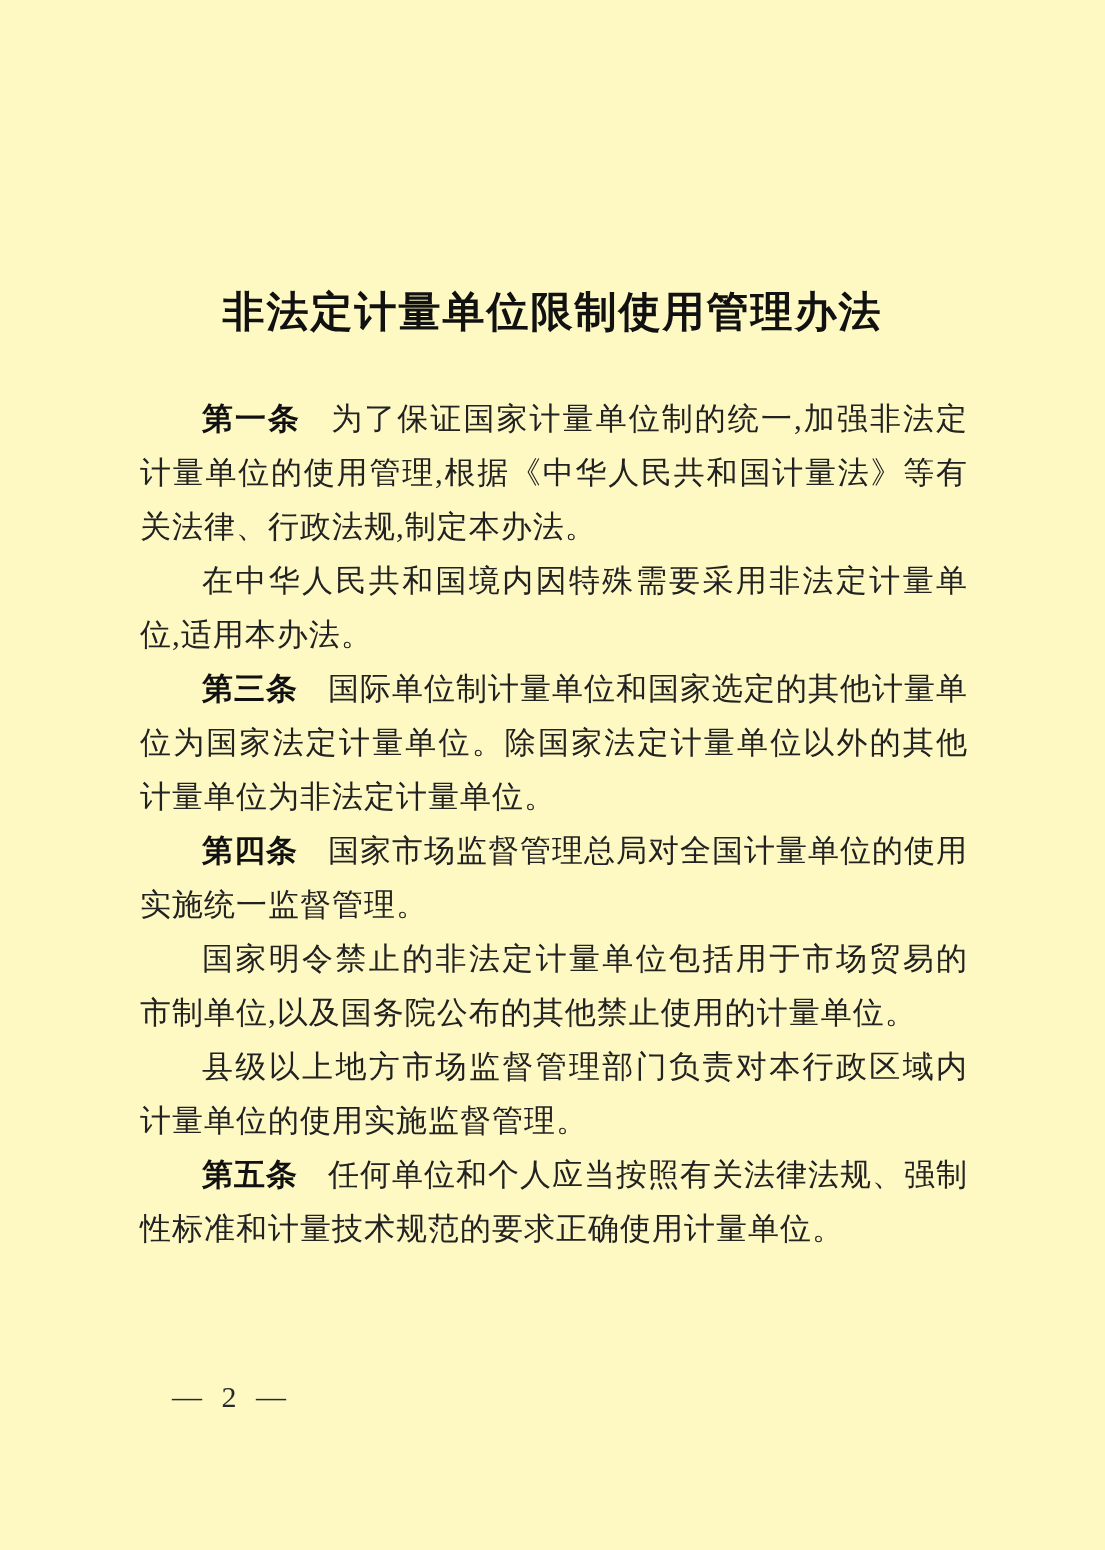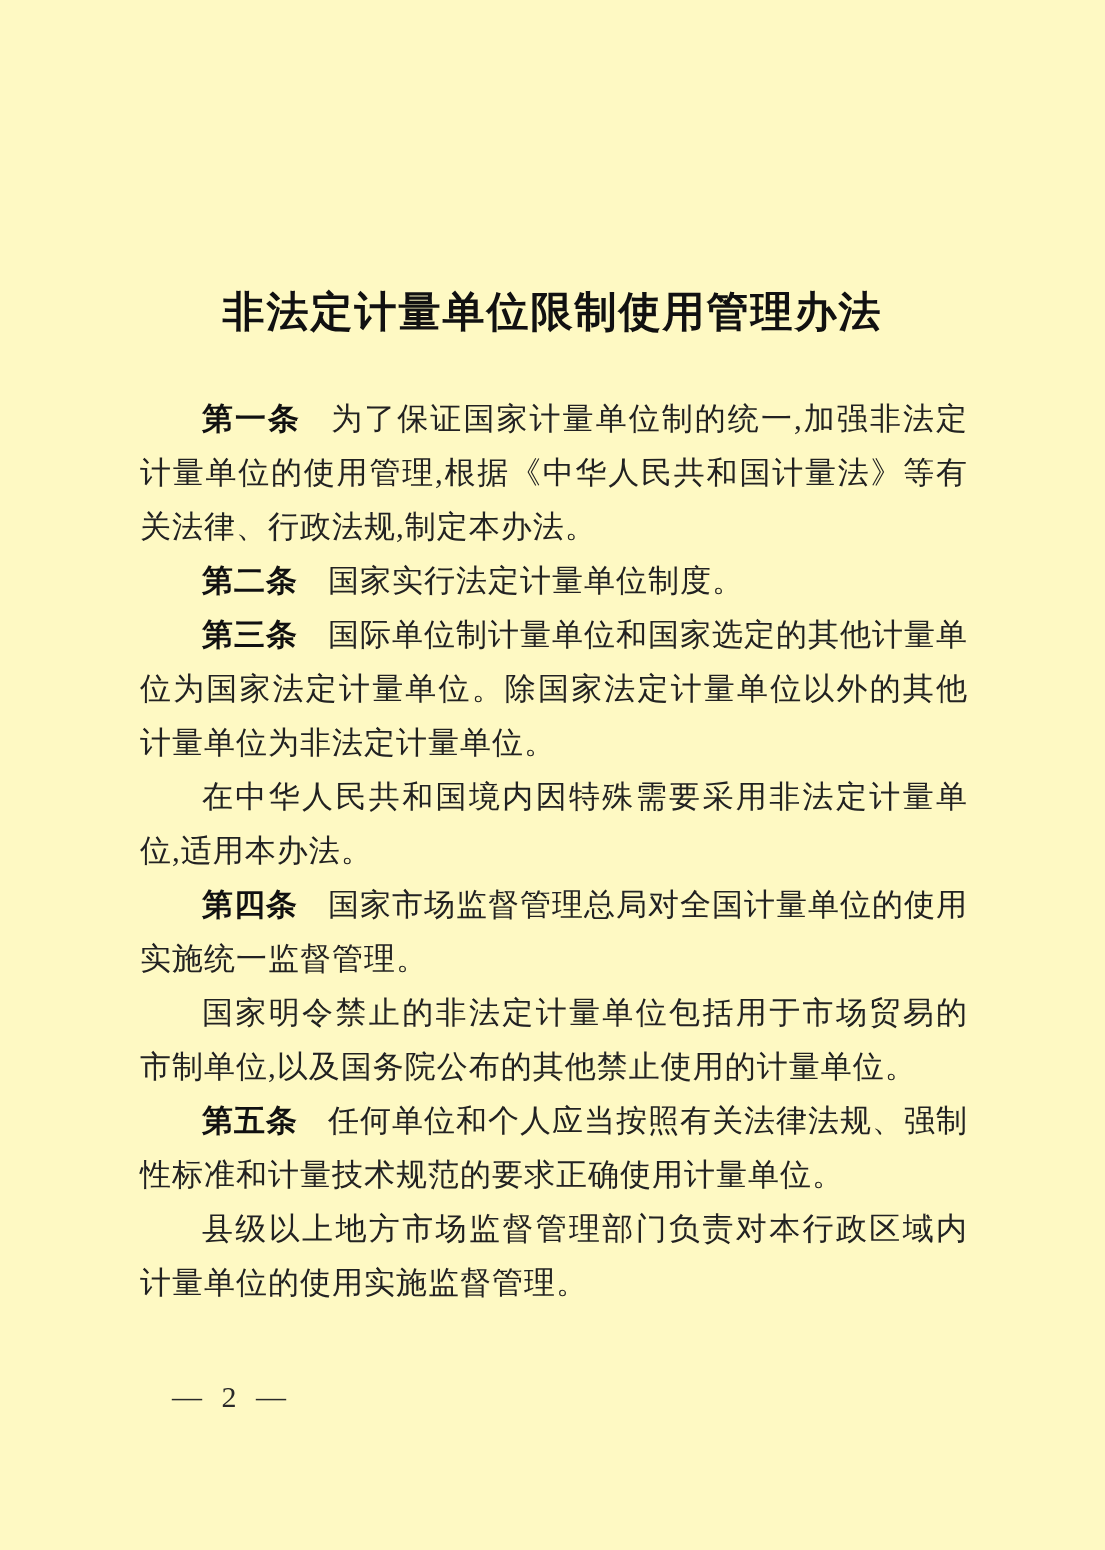--- a/index.html
+++ b/index.html
@@ -67,32 +67,31 @@
 <body>
 
 <div class="page">
 
   <div class="doc-title">非法定计量单位限制使用管理办法</div>
 
   <div class="doc-body">
 
     <p class="para"><span class="article-label">第一条</span><span>为了保证国家计量单位制的统一,加强非法定计量单位的使用管理,根据《中华人民共和国计量法》等有关法律、行政法规,制定本办法。</span></p>
 
-    <p class="para"><span class="article-label">第二条</span><span>国家实行法定计量单位制度。</span></p>
+
+    <p class="para"><span class="article-label"></span><span>在中华人民共和国境内因特殊需要采用非法定计量单位,适用本办法。</span></p>
 
     <p class="para"><span class="article-label">第三条</span><span>国际单位制计量单位和国家选定的其他计量单位为国家法定计量单位。除国家法定计量单位以外的其他计量单位为非法定计量单位。</span></p>
-
-    <p class="para"><span class="article-label"></span><span>在中华人民共和国境内因特殊需要采用非法定计量单位,适用本办法。</span></p>
 
     <p class="para"><span class="article-label">第四条</span><span>国家市场监督管理总局对全国计量单位的使用实施统一监督管理。</span></p>
 
     <p class="para"><span class="article-label"></span><span>国家明令禁止的非法定计量单位包括用于市场贸易的市制单位,以及国务院公布的其他禁止使用的计量单位。</span></p>
 
+    <p class="para"><span class="article-label"></span><span>县级以上地方市场监督管理部门负责对本行政区域内计量单位的使用实施监督管理。</span></p>
+
     <p class="para"><span class="article-label">第五条</span><span>任何单位和个人应当按照有关法律法规、强制性标准和计量技术规范的要求正确使用计量单位。</span></p>
-
-    <p class="para"><span class="article-label"></span><span>县级以上地方市场监督管理部门负责对本行政区域内计量单位的使用实施监督管理。</span></p>
 
 
   </div>
 
   <div class="page-footer">— 2 —</div>
 
 </div>
 
 </body></html>

